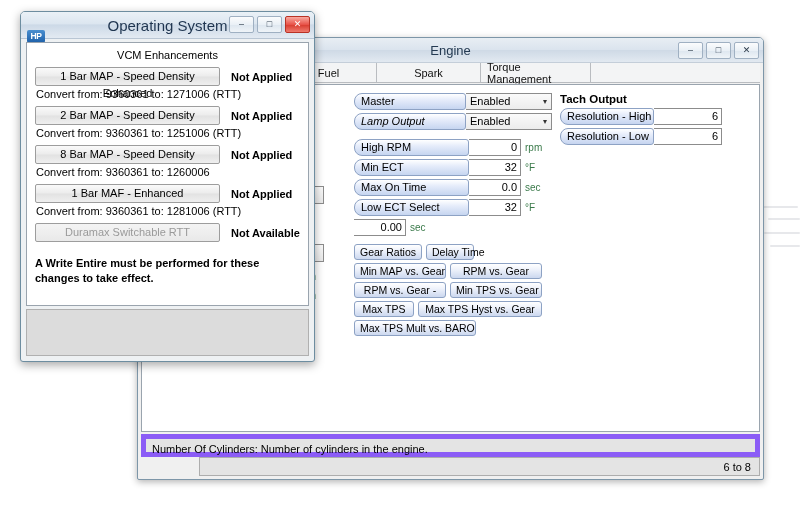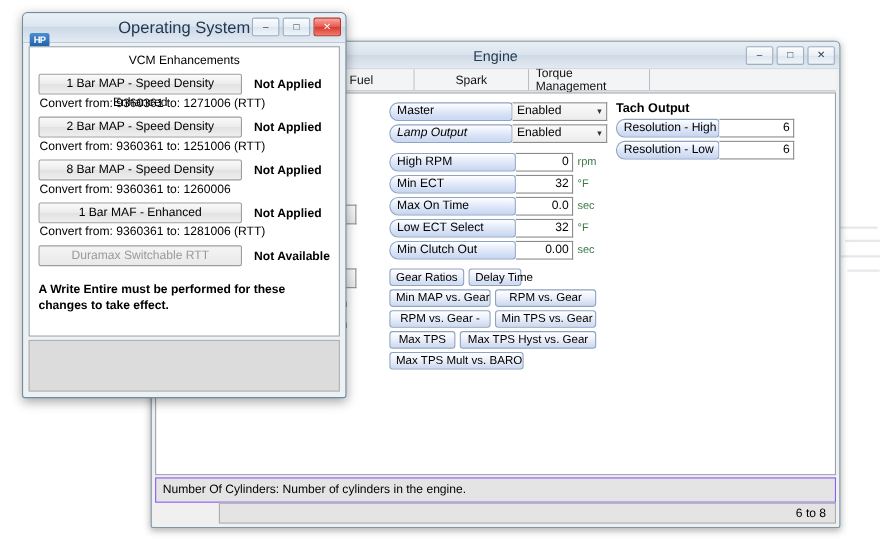--- a/index.html
+++ b/index.html
@@ -55,21 +55,21 @@
     display: flex; align-items: center; justify-content: center;
     font-size: 11px; color: #111; background: #f3f4f5;
     padding: 0 6px;
   }
   .eng-body {
     position: absolute; left: 3px; right: 3px; top: 46px; bottom: 47px;
     background: #ffffff; border: 1px solid #9aa4ae;
   }
   .eng-statusbar {
     position: absolute; left: 3px; right: 3px; bottom: 22px; height: 23px;
-    background: #e4e4e4; border: 1px solid #8b5cf6;
+    background: #e4e4e4; border: 5px solid #8b5cf6;
     font-size: 11px; color: #000; padding: 4px 6px;
   }
   .eng-footer {
     position: absolute; left: 17px; right: 3px; bottom: 3px; height: 19px;
     background: #e4e4e4; border: 1px solid #adadad;
     font-size: 11px; text-align: right; padding: 3px 8px 0 0; color: #000; margin-left: 44px;
   }
 
   .section-title { font-weight: bold; font-size: 11.5px; color: #000; margin-bottom: 3px; }
 
@@ -228,21 +228,20 @@
           <div class="pill" style="width:115px;">Max On Time</div>
           <div class="numbox" style="width:52px;">0.0</div>
           <div class="unit">sec</div>
         </div>
         <div class="row">
           <div class="pill" style="width:115px;">Low ECT Select</div>
           <div class="numbox" style="width:52px;">32</div>
           <div class="unit">°F</div>
         </div>
         <div class="row" style="margin-bottom:8px;">
-          <div class="pill" style="width:115px;">Min Clutch Out</div>
           <div class="numbox" style="width:52px;">0.00</div>
           <div class="unit">sec</div>
         </div>
 
         <div class="btnrow">
           <div class="lbtn" style="width:68px;">Gear Ratios</div>
           <div class="lbtn" style="width:48px;">Delay Time</div>
         </div>
         <div class="btnrow">
           <div class="lbtn" style="width:92px;">Min MAP vs. Gear</div>

